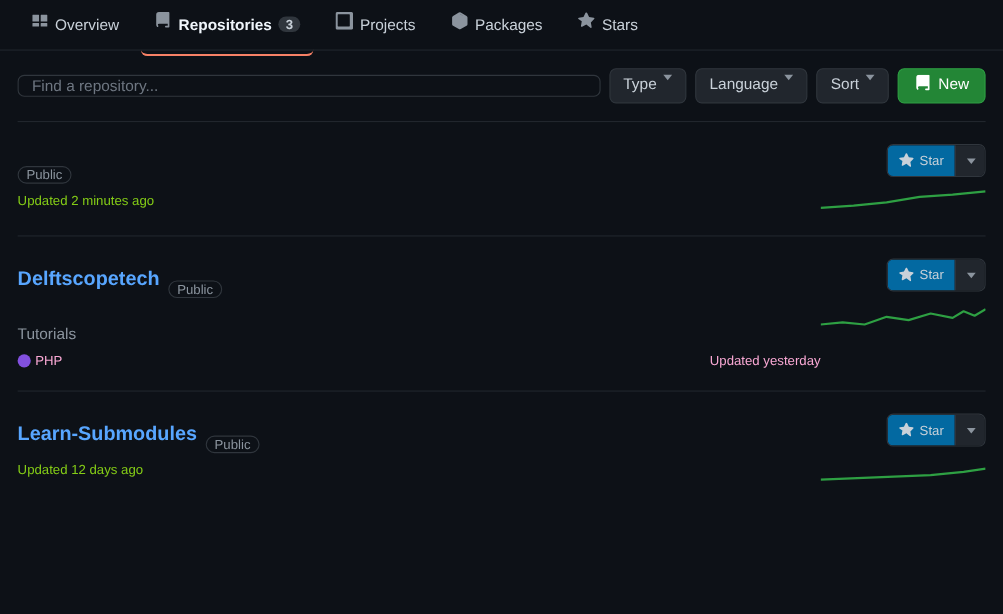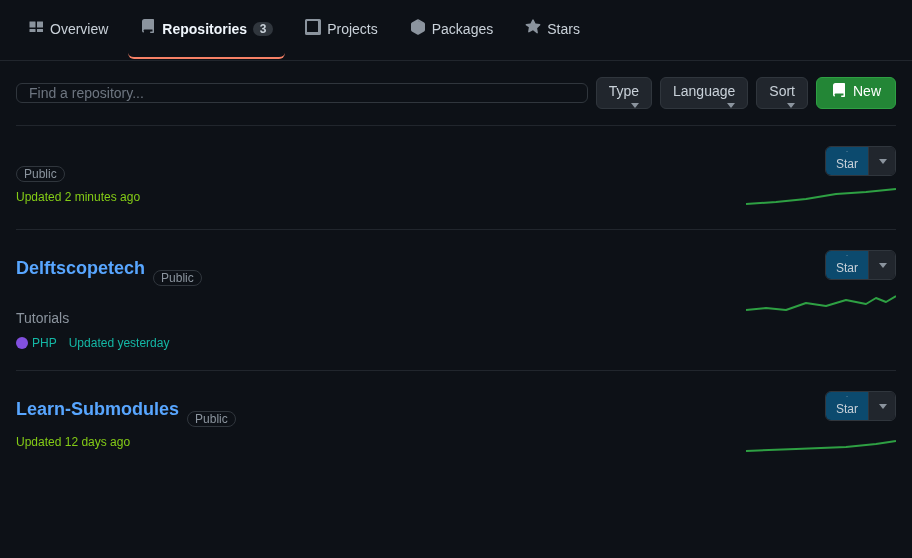--- a/index.html
+++ b/index.html
@@ -12,21 +12,21 @@
       min-height: 558px;
       overflow-x: hidden;
     }
 
     
     .top-nav {
       display: flex;
       align-items: center;
       border-bottom: 1px solid #21262d;
       padding: 0 16px;
-      height: 61px;
+      height: 46px;
       gap: 8px;
     }
     .nav-item {
       display: flex;
       align-items: center;
       gap: 6px;
       padding: 8px 12px;
       border-radius: 6px;
       cursor: pointer;
       color: #c9d1d9;
@@ -72,31 +72,30 @@
       padding: 5px 12px;
       font-size: 14px;
       height: 20px;
       outline: none;
     }
     .search-input::placeholder {
       color: #6e7681;
     }
     .filter-btn {
       display: flex;
-      align-items: flex-end;
+      align-items: flex-start;
       gap: 4px;
       background: #21262d;
       border: 1px solid #30363d;
       border-radius: 6px;
       color: #c9d1d9;
       padding: 5px 12px;
       font-size: 14px;
       height: 32px;
       cursor: pointer;
-      flex-direction: column;
     }
     .chevron-down {
       width: 0;
       height: 0;
       border-left: 4px solid transparent;
       border-right: 4px solid transparent;
       border-top: 5px solid #8b949e;
       display: inline-block;
       margin-left: 2px;
     }
@@ -161,21 +160,22 @@
       color: #8b949e;
       font-size: 14px;
       margin-top: 20px;
     }
     .repo-meta {
       display: flex;
       align-items: center;
       gap: 12px;
       margin-top: 6px;
       font-size: 12px;
-      color: #14b8a6;
+      color: #f9a8d4;
+      justify-content: space-between;
     }
     .lang-dot {
       width: 12px;
       height: 12px;
       border-radius: 50%;
       background: #8250df;
       display: inline-block;
     }
     .repo-meta-item {
       display: flex;
@@ -195,28 +195,27 @@
       display: flex;
       align-items: center;
       border: 1px solid #30363d;
       border-radius: 6px;
       overflow: hidden;
     }
     .star-btn {
       display: flex;
       align-items: center;
       gap: 5px;
-      background: #0c4a6e;
+      background: #0369a1;
       color: #c9d1d9;
       padding: 4px 10px;
       font-size: 12px;
       cursor: pointer;
       border: none;
       height: 28px;
-      flex-direction: column;
     }
     .star-btn-more {
       background: #21262d;
       color: #c9d1d9;
       padding: 4px 8px;
       border: none;
       border-left: 1px solid #30363d;
       cursor: pointer;
       height: 28px;
       display: flex;

